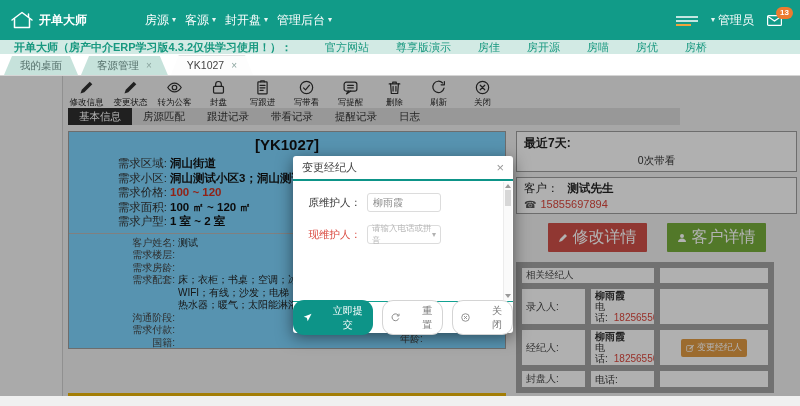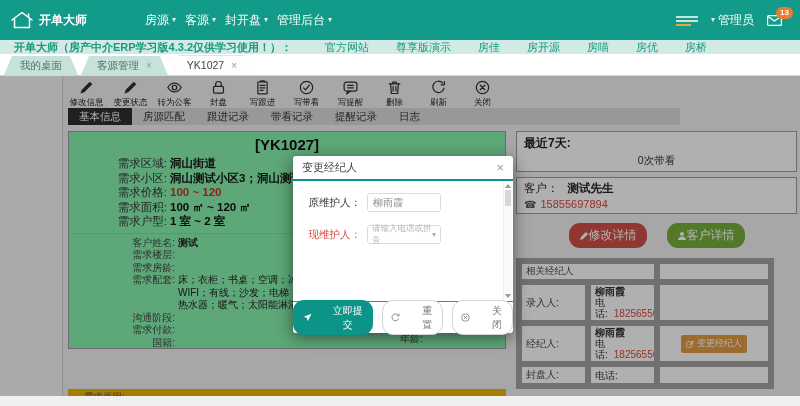--- a/index.html
+++ b/index.html
@@ -35,45 +35,45 @@
   
   .toolbar{padding:3px 0 0 68px;display:flex;gap:7px;height:32px;box-sizing:border-box}
   .tool{width:37px;display:flex;flex-direction:column;align-items:center;gap:1px;font-size:8.5px;color:#222;cursor:pointer;white-space:nowrap}
   .tool svg{width:17px;height:17px;stroke:#2e2e2e;stroke-width:1.7;fill:none;stroke-linecap:round;stroke-linejoin:round}
   
   .subtabs{margin-left:68px;width:612px;background:#dadada;display:flex;height:17px;font-size:10.5px;color:#333;box-sizing:border-box}
   .subtab{padding:0 11px;line-height:17px;cursor:pointer}
   .subtab.active{background:#2f2f2f;color:#fff}
   
   .main-row{display:flex;align-items:flex-start;margin:6px 0 0 68px}
-  .panel{position:relative;width:438px;height:218px;border:1px solid #9c9c9c;background:#86efac;box-sizing:border-box;padding-top:3px;overflow:hidden}
+  .panel{position:relative;width:438px;height:218px;border:1px solid #9c9c9c;background:#7dd3fc;box-sizing:border-box;padding-top:3px;overflow:hidden}
   .panel-title{text-align:center;font-size:15px;font-weight:bold;color:#111;margin:1px 0 3px}
   .frow{display:flex;font-size:11.5px;line-height:14.5px}
   .frow .lbl{width:98px;text-align:right;color:#333;flex:none}
   .frow .val{font-weight:bold;color:#111;margin-left:3px}
   .frow .val.red{color:#cf3322}
   .info{border-top:1px solid #b8b8b8;margin-top:4px;padding-top:3px}
   .irow{display:flex;font-size:10px;line-height:12.5px}
   .irow .lbl{width:106px;text-align:right;color:#444;flex:none}
   .irow .val{color:#222;margin-left:3px}
-  .irow .val.bold{font-weight:bold}
+  .irow .val.bold{font-weight:normal}
   .irow .val.wrap{width:206px}
   .age{position:absolute;left:331px;top:200px;font-size:10px;color:#444}
   .bottom-strip{margin-left:68px;width:438px;box-sizing:border-box;border-bottom:1px solid #b5b5b5;padding:2px 0 3px 16px;font-size:9.5px;color:#555;line-height:11.5px;background:#eab308}
   
   .side{width:281px;margin-left:10px}
   .sbox{border:1px solid #9c9c9c;background:#fcfcfc;margin-bottom:5px;padding:3px 7px}
   .sbox .t{font-weight:bold;font-size:12px;color:#222}
   .sbox .stat{text-align:center;font-size:10.5px;color:#333;margin-top:2px}
   .cust{font-size:11.5px;color:#222}
   .cust b{margin-left:9px}
   .phone-line{margin-top:2px;font-size:11px;color:#d9463c;display:flex;align-items:center;gap:4px}
   .phone-glyph{color:#555;font-size:10px}
   .btn-row{display:flex;gap:20px;justify-content:center;margin:9px 0 10px}
-  .btn{color:#fff;font-size:12px;padding:4px 10px;border-radius:11px;display:flex;align-items:center;cursor:pointer;border:none}
+  .btn{color:#fff;font-size:16px;padding:4px 10px;border-radius:1px;display:flex;align-items:center;gap:5px;cursor:pointer;border:none}
   .btn.red{background:#cf5048}
   .btn.green{background:#76ad3c}
   .agents{border-collapse:collapse;width:258px;font-size:10px;color:#333;background:#fcfcfc;table-layout:fixed}
   .agents td{border:6px solid #a3a3a3;padding:1px 4px;vertical-align:middle;overflow:hidden}
   .agents .hd{height:12px;font-size:9.5px;color:#444}
   .agents .role{width:44px;color:#444}
   .agents .act{width:100px;text-align:center}
   .agents .nm{font-weight:bold;line-height:11px}
   .agents .ph{line-height:11px}
   .agents .ph .num{color:#d9463c;margin-left:6px}

